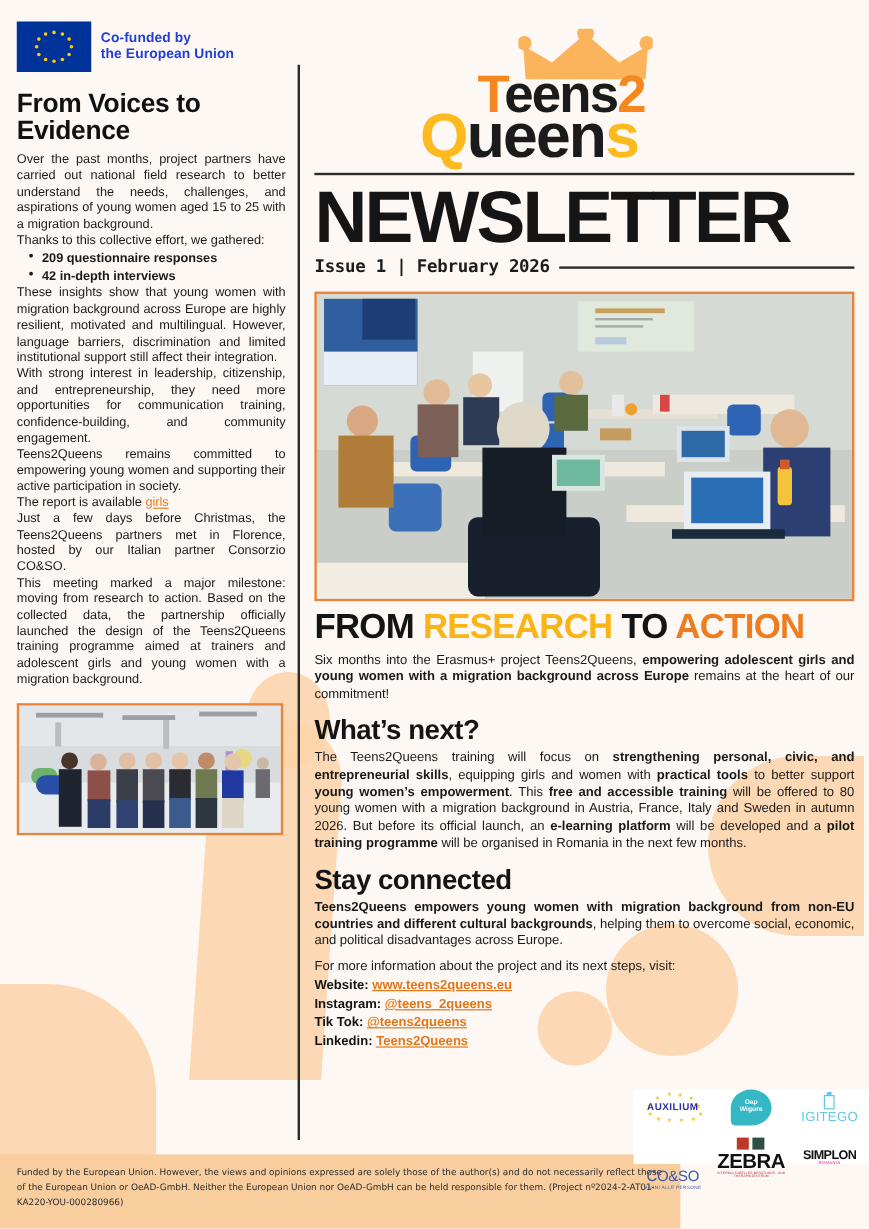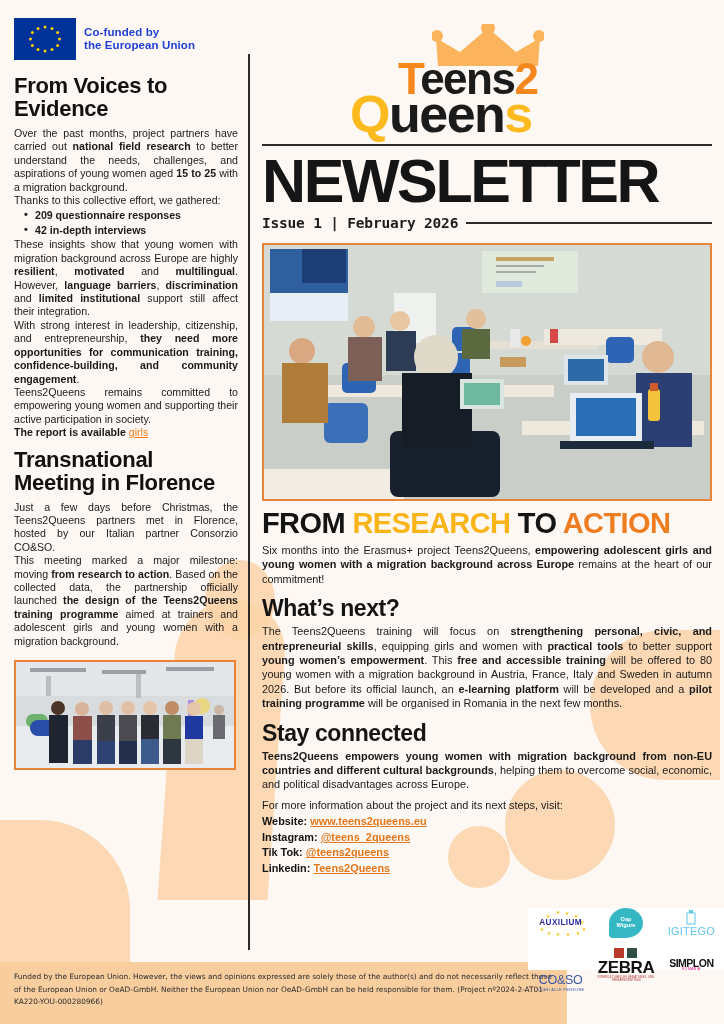--- a/index.html
+++ b/index.html
@@ -69,21 +69,21 @@
   }
   h2.lhead {
     font-size: 22px; font-weight: 800; line-height: 23px;
     color: #111; margin: 2px 0 7px 0; letter-spacing: -.3px;
   }
   .lbody {
     font-size: 10.6px; line-height: 13.4px; color: #1a1a1a;
     text-align: justify; text-justify: inter-word;
   }
   .lbody p { margin-bottom: 0px; }
-  .lbody b { font-weight: bold; }
+  .lbody b { font-weight: normal; }
   ul.bullets { list-style: none; margin: 1px 0 1px 10px; }
   ul.bullets li {
     position: relative; padding-left: 11px;
     font-weight: bold; font-size: 10.6px; line-height: 14.5px;
   }
   ul.bullets li:before {
     content: "•"; position: absolute; left: 0; top: -1px; font-size: 11px;
   }
   a.inline-link { color: #ef7a1a; text-decoration: underline; }
 
@@ -256,21 +256,20 @@
       <ul class="bullets">
         <li>209 questionnaire responses</li>
         <li>42 in-depth interviews</li>
       </ul>
       <p><span>These insights show that young women with migration background across Europe are highly </span><b>resilient</b><span>, </span><b>motivated</b><span> and </span><b>multilingual</b><span>. However, </span><b>language barriers</b><span>, </span><b>discrimination</b><span> and </span><b>limited institutional</b><span> support still affect their integration.</span></p>
       <p><span>With strong interest in leadership, citizenship, and entrepreneurship, </span><b>they need more opportunities for communication training, confidence-building, and community engagement</b><span>.</span></p>
       <p>Teens2Queens remains committed to empowering young women and supporting their active participation in society.</p>
       <p><b>The report is available </b><a class="inline-link" href="#">girls</a></p>
     </div>
 
-    <h2 class="lhead" style="margin-top:8px;">Transnational Meeting in Florence</h2>
 
     <div class="lbody">
       <p>Just a few days before Christmas, the Teens2Queens partners met in Florence, hosted by our Italian partner Consorzio CO&amp;SO.</p>
       <p><span>This meeting marked a major milestone: moving </span><b>from research to action</b><span>. Based on the collected data, the partnership officially launched </span><b>the design of the Teens2Queens training programme</b><span> aimed at trainers and adolescent girls and young women with a migration background.</span></p>
     </div>
 
     <div class="photo photo-left">
       <svg width="218" height="106" viewBox="0 0 218 106" aria-hidden="true">
         <rect width="218" height="106" fill="#cfd3d6"></rect>
         <rect x="0" y="0" width="218" height="34" fill="#e4e7e9"></rect>

